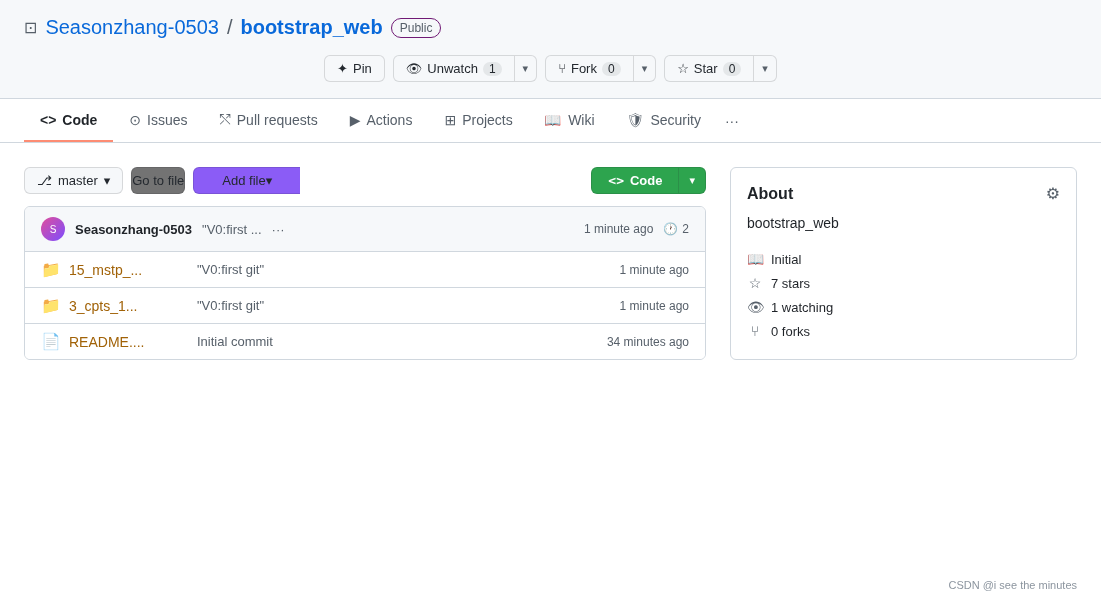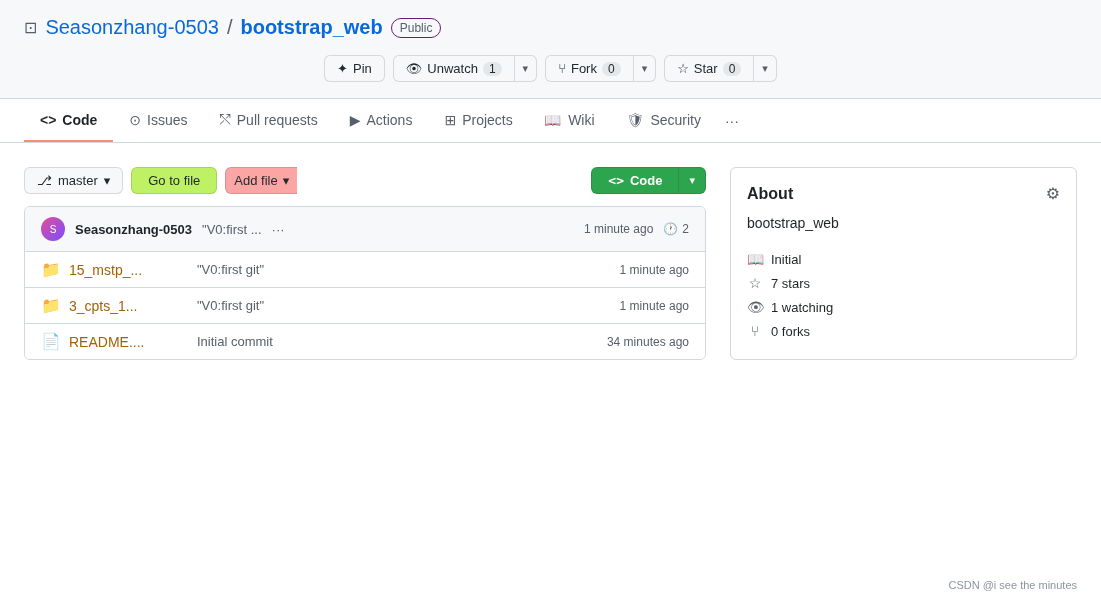--- a/index.html
+++ b/index.html
@@ -181,39 +181,38 @@
       border: 1px solid rgba(31,35,40,0.15);
       border-radius: 6px;
       font-size: 13px;
       font-weight: 500;
       color: #24292f;
       cursor: pointer;
     }
     .goto-file-btn {
       display: inline-flex;
       align-items: center;
-      padding: 5px 16px;
-      background: #bef264;
+      padding: 5px 0;
+      background: #737373;
       border: 1px solid rgba(31,35,40,0.15);
       border-radius: 6px;
       font-size: 13px;
       font-weight: 500;
       color: #24292f;
       cursor: pointer;
     }
     .add-file-btn-group {
       display: flex;
       align-items: stretch;
     }
     .add-file-btn-group .main-part {
       display: inline-flex;
       align-items: center;
-      gap: 5px;
-      padding: 5px 8px;
-      background: #fca5a5;
+      padding: 5px 28px;
+      background: #8b5cf6;
       border: 1px solid rgba(31,35,40,0.15);
       border-radius: 6px 0 0 6px;
       font-size: 13px;
       font-weight: 500;
       color: #24292f;
       cursor: pointer;
       border-right: none;
     }
     .code-btn-group {
       display: flex;

